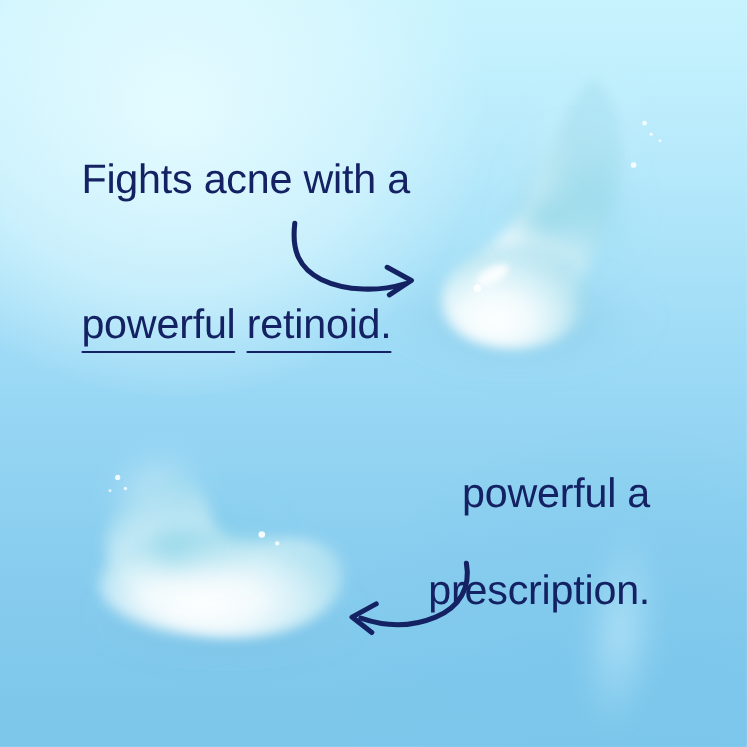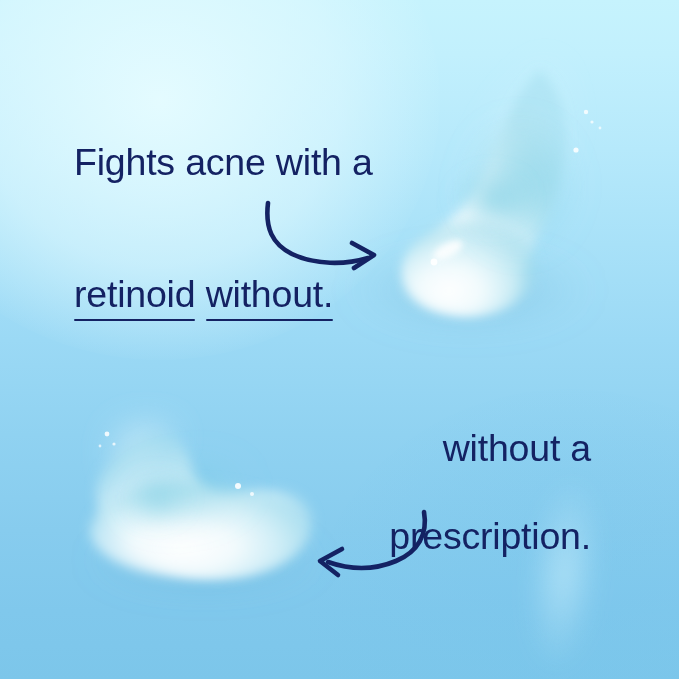--- a/index.html
+++ b/index.html
@@ -216,26 +216,26 @@
       <circle cx="252" cy="494" r="2.0" fill="#ffffff" opacity="0.8"></circle>
       <circle cx="107" cy="434" r="2.4" fill="#ffffff" opacity="0.85"></circle>
       <circle cx="114" cy="444" r="1.6" fill="#ffffff" opacity="0.75"></circle>
       <circle cx="100" cy="446" r="1.4" fill="#ffffff" opacity="0.7"></circle>
     </g>
   </svg>
 
   <div class="headline" id="headline-top">
     <span class="hl-line">Fights acne with a</span>
     <span class="hl-line">
-      <span class="u">retinoid</span><span> </span><span class="u">without.</span>
+      <span class="u">powerful</span><span> </span><span class="u">retinoid.</span>
     </span>
   </div>
 
   <div class="headline" id="headline-bottom">
-    <span class="hl-line">without a</span>
+    <span class="hl-line">powerful a</span>
     <span class="hl-line">prescription.</span>
   </div>
 
   <svg class="arrow-svg" style="left:0; top:0;" width="679" height="679" viewBox="0 0 679 679">
     <path d="M268,203
              C265,228 272,244 292,254
              C315,265 345,265 368,258" fill="none" stroke="#142263" stroke-width="4.6" stroke-linecap="round" stroke-linejoin="round"></path>
     <path d="M352,243 L374,255 L354,268" fill="none" stroke="#142263" stroke-width="4.6" stroke-linecap="round" stroke-linejoin="round"></path>
   </svg>
 

